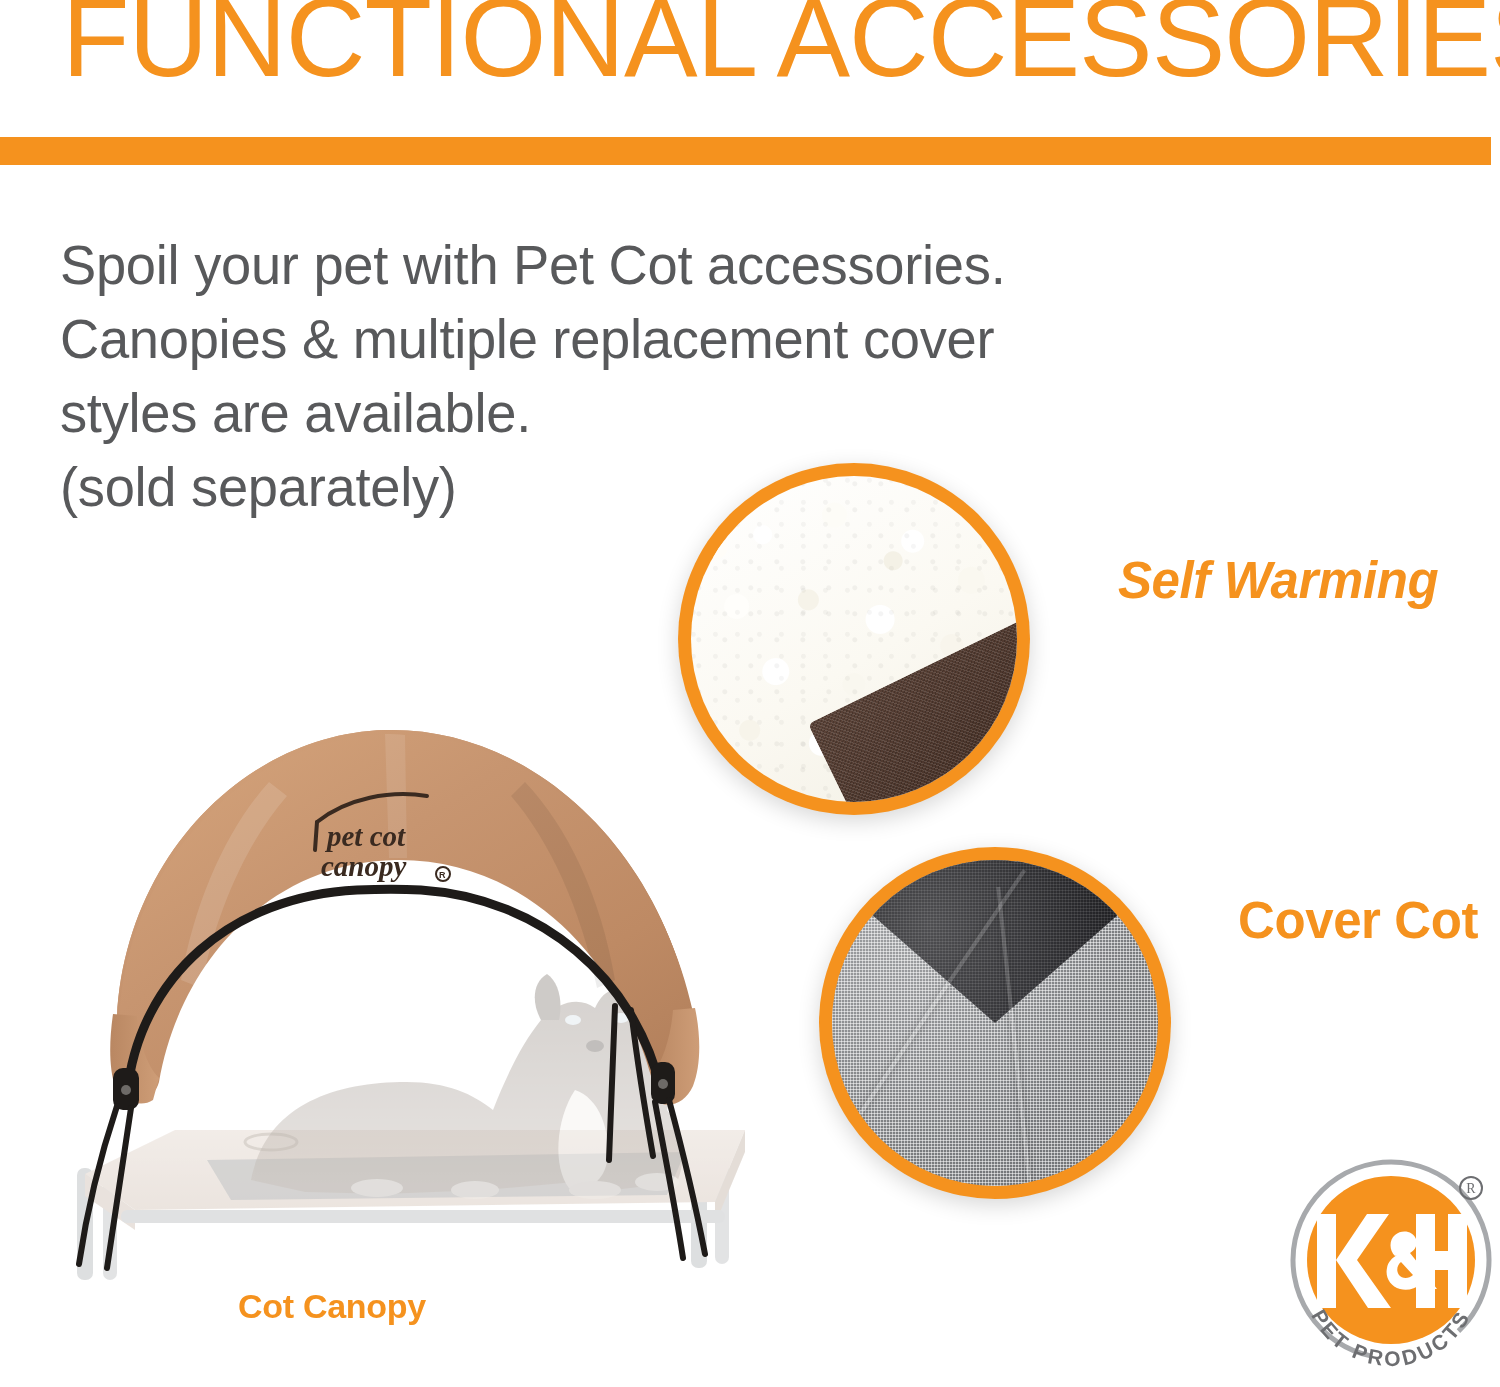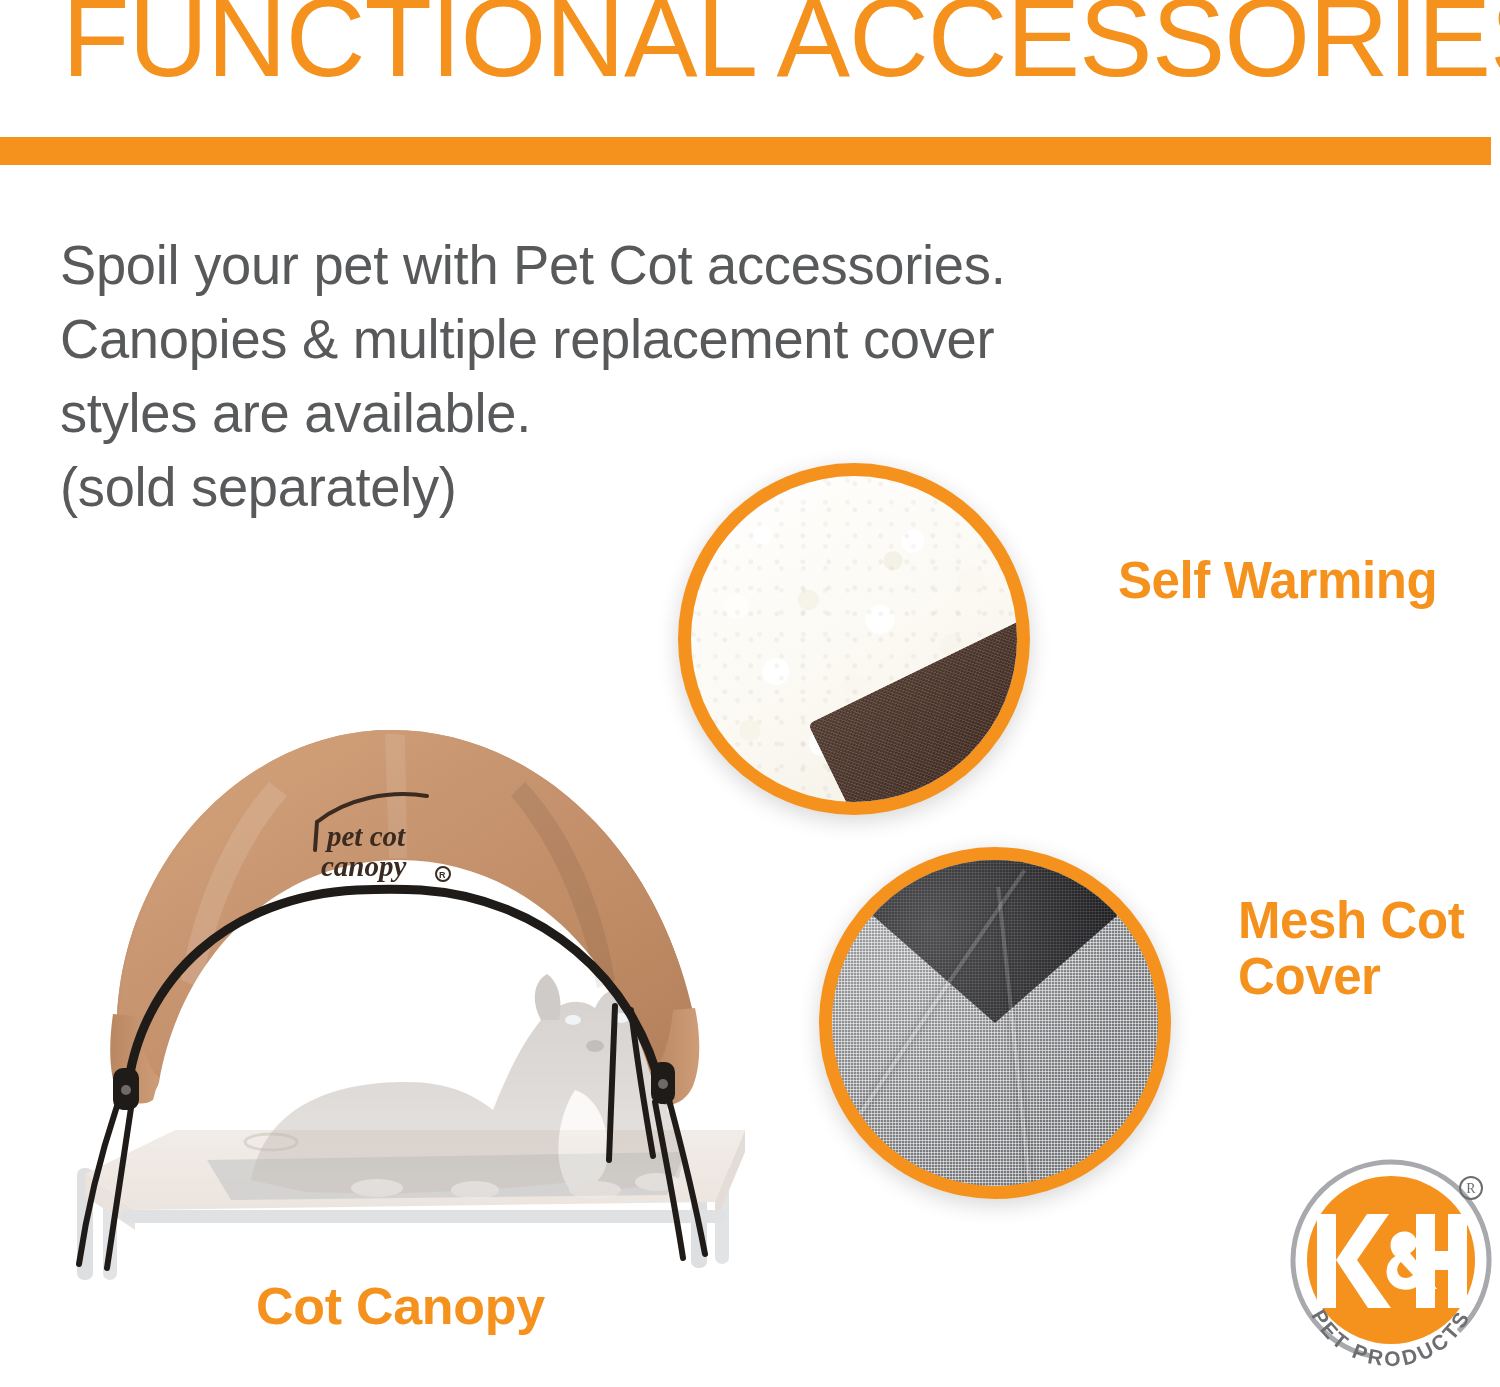--- a/index.html
+++ b/index.html
@@ -138,30 +138,30 @@
 
   
   .callout-label {
     position:absolute;
     color:#F5921E;
     font-weight:700;
     font-size:51px;
     line-height:56px;
     letter-spacing:-0.4px;
   }
-  #label-self-warming { left:1118px; top:553px; width:382px; }
+  #label-self-warming { left:1118px; top:553px; width:382px;font-style:italic; }
   #label-mesh         { left:1238px; top:893px; width:262px; }
   .callout-label .line { display:block; white-space:nowrap; }
 
   #label-cot-canopy {
     position:absolute;
-    left:256px; top:1277px;
+    left:238px; top:1277px;
     color:#F5921E;
     font-weight:700;
-    font-size:52px;
+    font-size:34px;
     line-height:58px;
     letter-spacing:-0.3px;
     white-space:nowrap;
   }
 
   
   #product-canopy {
     position:absolute;
     left:55px; top:690px;
     width:740px; height:600px;
@@ -209,22 +209,21 @@
     <div class="mesh">
       <div class="mesh-black"></div>
       <div class="mesh-seam a"></div>
       <div class="mesh-seam b"></div>
       <div class="mesh-hi"></div>
     </div>
   </div>
 </div>
 
 <div id="label-mesh" class="callout-label">
-  <span class="line">Mesh Cot</span>
-  <span class="line">Cover</span>
+  <span class="line">Cover Cot</span>
 </div>
 
 <div id="product-canopy">
   <svg viewBox="0 0 740 600" xmlns="http://www.w3.org/2000/svg">
     <defs>
       <linearGradient id="canopyFab" x1="0" y1="0" x2="1" y2="1">
         <stop offset="0%" stop-color="#D6A57C"></stop>
         <stop offset="38%" stop-color="#C79570"></stop>
         <stop offset="72%" stop-color="#BE8A64"></stop>
         <stop offset="100%" stop-color="#B07E5A"></stop>

